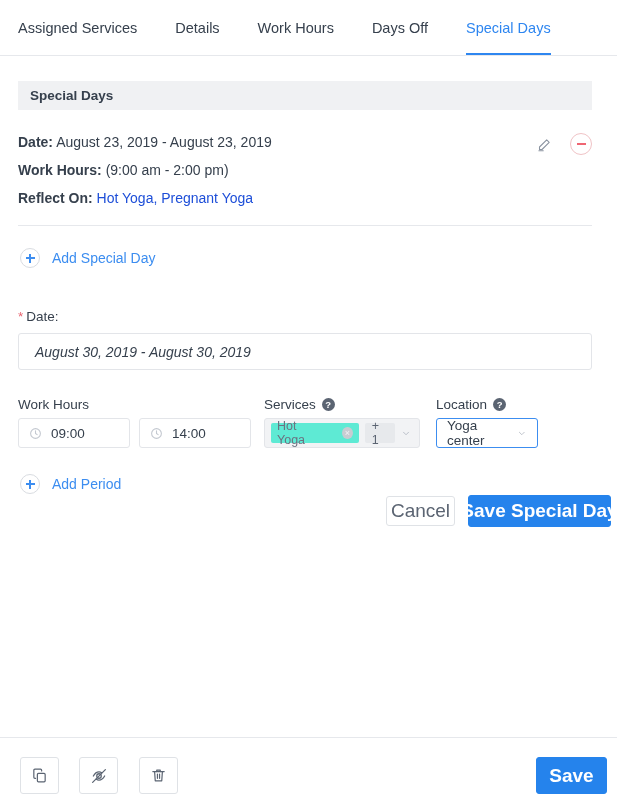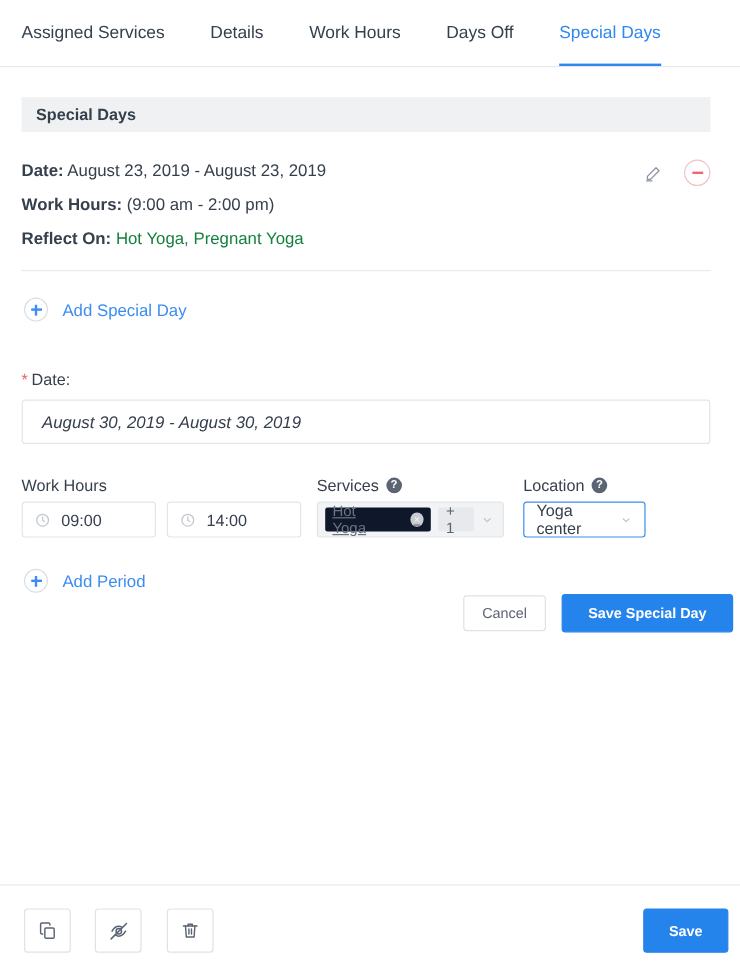--- a/index.html
+++ b/index.html
@@ -37,21 +37,21 @@
     background: #f0f1f3;
     display: flex; align-items: center; padding-left: 12px;
     font-size: 13.5px; font-weight: bold; color: #36404d;
   }
 
   
   .entry { position: absolute; left: 18px; top: 128px; width: 574px; }
   .entry-line { font-size: 14px; line-height: 28px; color: #36404d; }
   .entry-line b { font-weight: bold; }
   .entry-line .val { color: #36404d; }
-  .link { color: #15803d; text-decoration: none; cursor: pointer; }
+  .link { color: #1d4ed8; text-decoration: none; cursor: pointer; }
 
   .entry-actions { position: absolute; right: 0; top: 5px; display: flex; align-items: center; gap: 16px; }
   .icon-btn-plain { width: 20px; height: 20px; display: flex; align-items: center; justify-content: center; cursor: pointer; }
   .circle-btn {
     width: 22px; height: 22px; border-radius: 50%;
     border: 1px solid #f0c3c6; display: flex; align-items: center; justify-content: center;
     cursor: pointer; background: #fff;
   }
   .circle-btn .minus { width: 9px; height: 1.6px; background: #ef6673; display:block; }
 
@@ -98,42 +98,42 @@
     background: #fff; display: flex; align-items: center; font-size: 13.5px; color: #36404d;
   }
   .time-ctrl { padding-left: 10px; gap: 9px; cursor: text; }
   .clock-icon { flex: none; }
 
   .services-ctrl {
     left: 264px; top: 418px; width: 156px;
     background: #f2f3f5; padding: 0 6px; gap: 6px; cursor: pointer;
   }
   .chip {
-    background: #0f172a; border-radius: 2px; height: 20px;
+    background: #5eead4; border-radius: 2px; height: 20px;
     display: flex; align-items: center; gap: 20px; padding: 0 6px;
-    font-size: 12.5px; color: #6b7280; text-decoration: underline;
+    font-size: 12.5px; color: #6b7280;
   }
   .chip .x {
     width: 12px; height: 12px; border-radius: 50%; background: #c8ccd2; color: #f2f3f5;
     font-size: 9px; display: flex; align-items: center; justify-content: center;
     cursor: pointer; line-height: 1;
   }
   .chip-plus { background: #e7e9ec; border-radius: 2px; height: 20px; display: flex;
     align-items: center; padding: 0 7px; font-size: 12.5px; color: #5b6472; }
   .caret { margin-left: auto; margin-right: 2px; }
 
   .location-ctrl {
     left: 436px; top: 418px; width: 102px;
     border: 1px solid #3c8df0; padding: 0 10px; gap: 8px; cursor: pointer;
   }
 
   
   .btn {
     display: inline-flex; align-items: center; justify-content: center;
-    border-radius: 3px; font-size: 12px; cursor: pointer; white-space: nowrap;
+    border-radius: 3px; font-size: 19px; cursor: pointer; white-space: nowrap;
   }
   .btn-default { background: #fff; border: 1px solid #dfe2e6; color: #5b6472; }
   .btn-primary { background: #2583ec; border: 1px solid #2583ec; color: #fff; font-weight: bold; }
 
   .cancel-btn { position: absolute; left: 386px; top: 496px; width: 69px; height: 30px; }
   .save-special-btn { position: absolute; left: 468px; top: 495px; width: 143px; height: 32px; }
 
   
   .bottom-divider { position: absolute; left: 0; top: 737px; width: 617px; height: 1px; background: #e6e8ec; }
   .icon-box {

